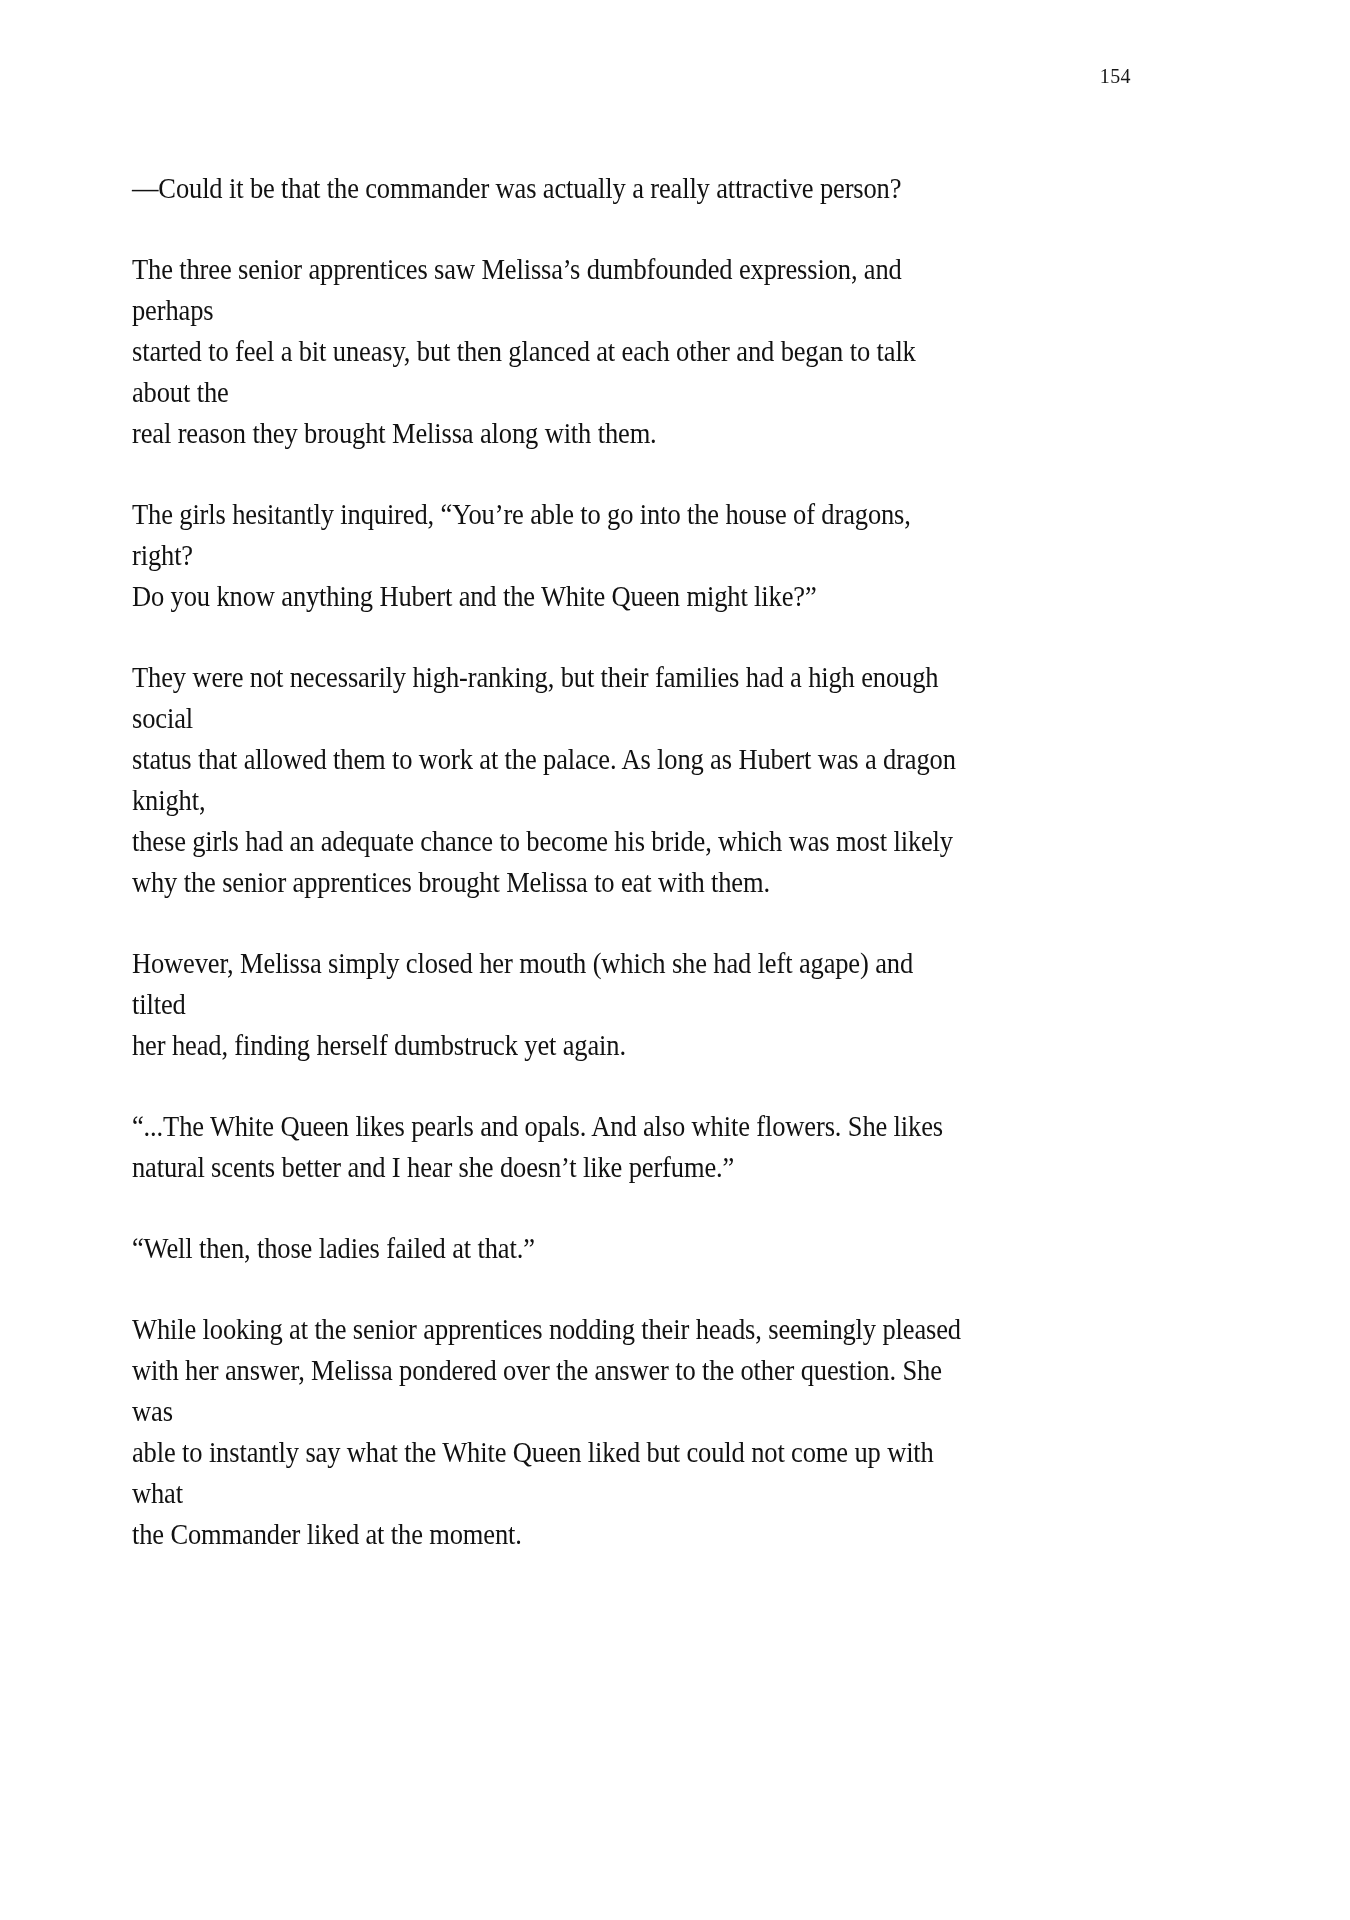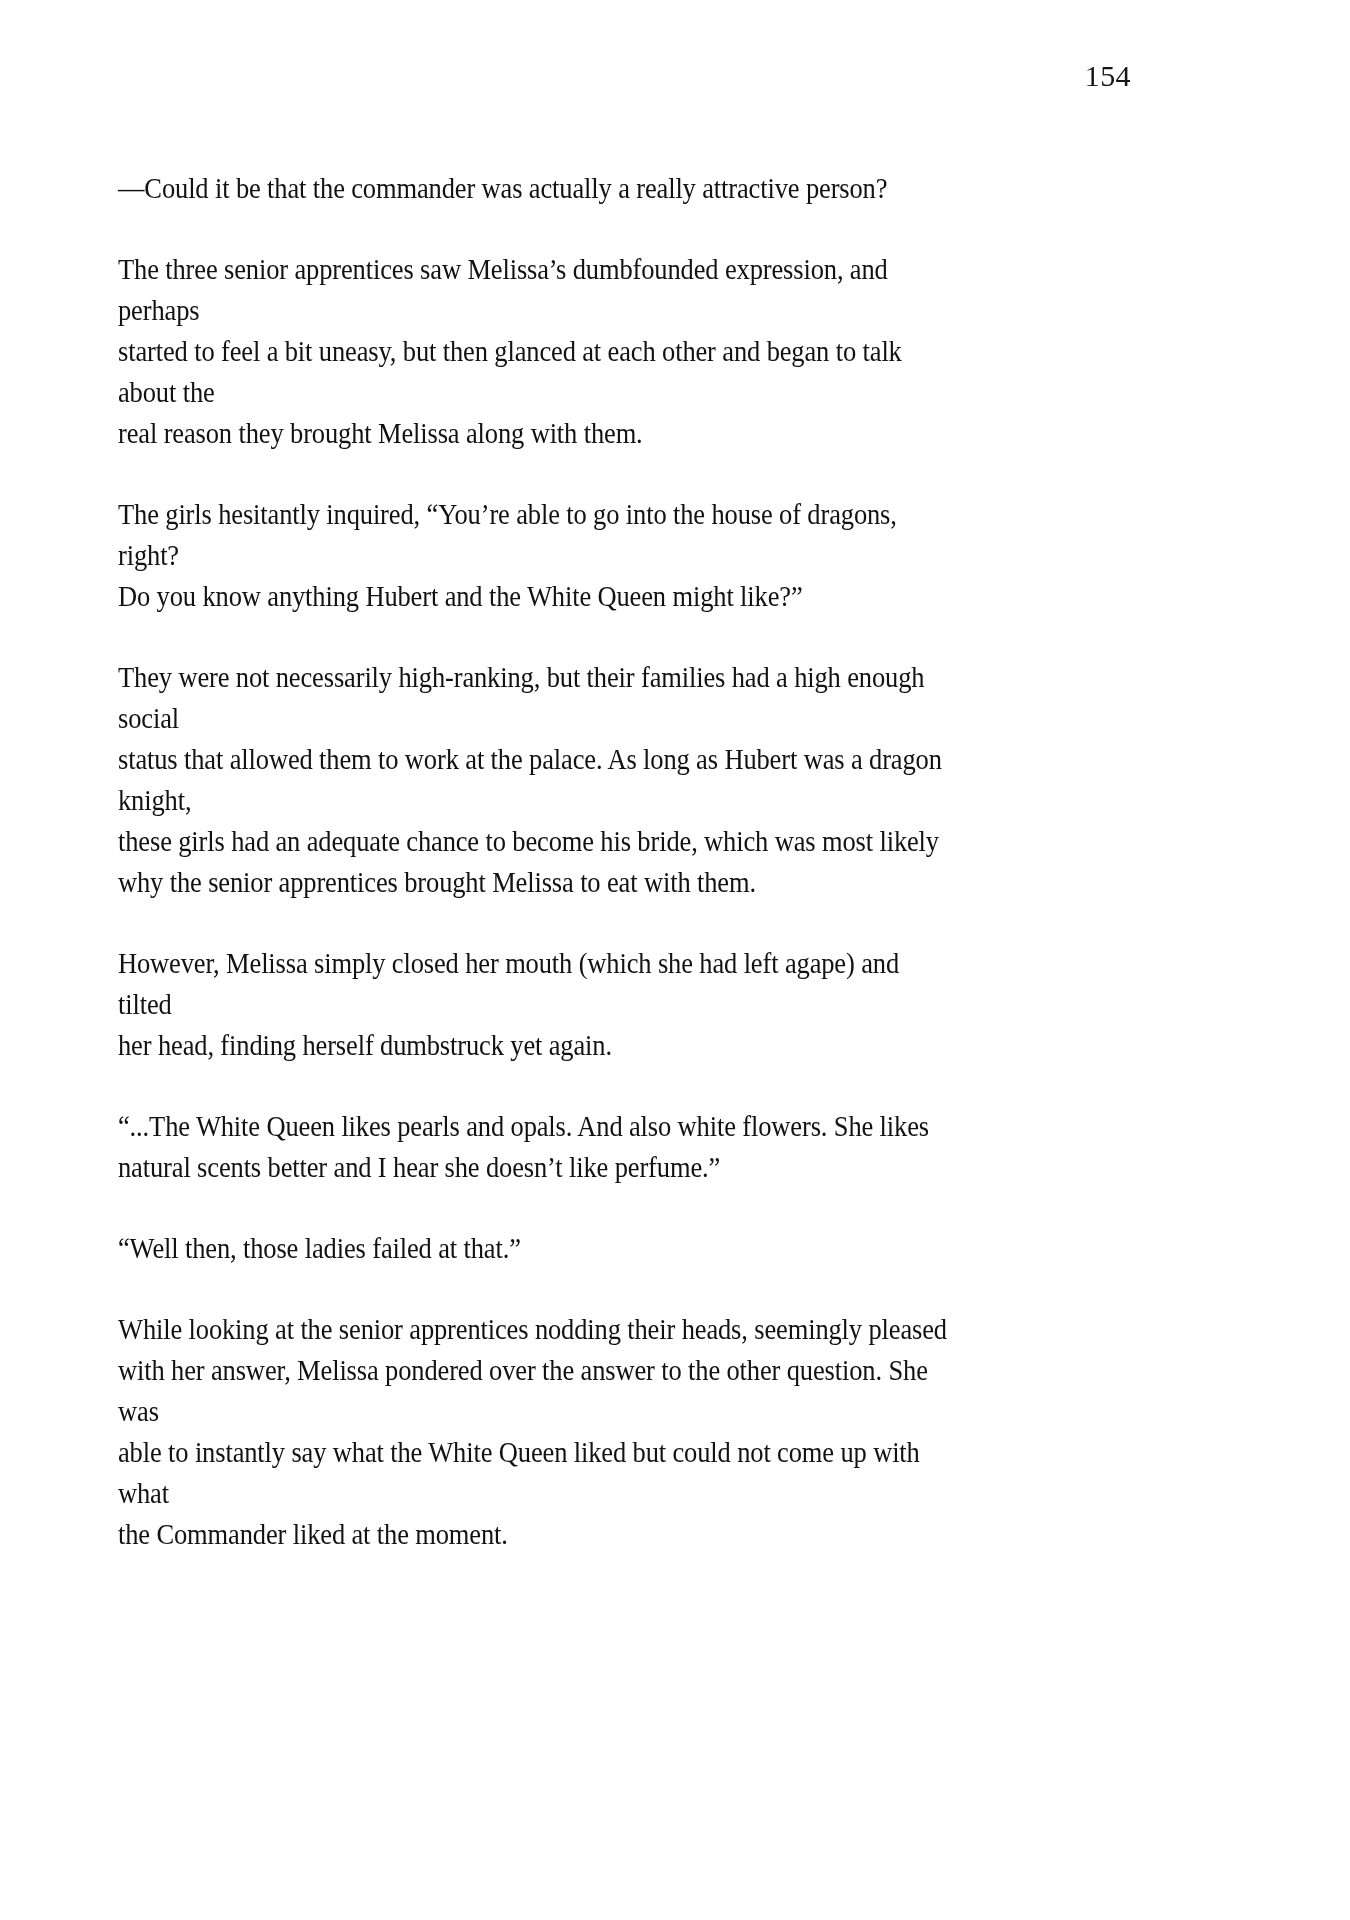--- a/index.html
+++ b/index.html
@@ -27,28 +27,28 @@
     top: 58px;
     left: 0;
     right: 0;
     height: 44px;
   }
   .folio {
     position: absolute;
     right: 219px;
     top: 0;
     font-family: "Liberation Serif", "DejaVu Serif", serif;
-    font-size: 30px;
+    font-size: 20px;
     line-height: 36px;
     color: #161616;
     letter-spacing: 0.4px;
   }
   .text-block {
     position: absolute;
-    left: 118px;
+    left: 132px;
     top: 168px;
     width: 900px;
   }
   .para {
     font-family: "Liberation Serif", "DejaVu Serif", serif;
     font-size: 28.5px;
     line-height: 41px;
     color: #121212;
     margin: 0 0 40px 0;
     letter-spacing: -0.15px;

